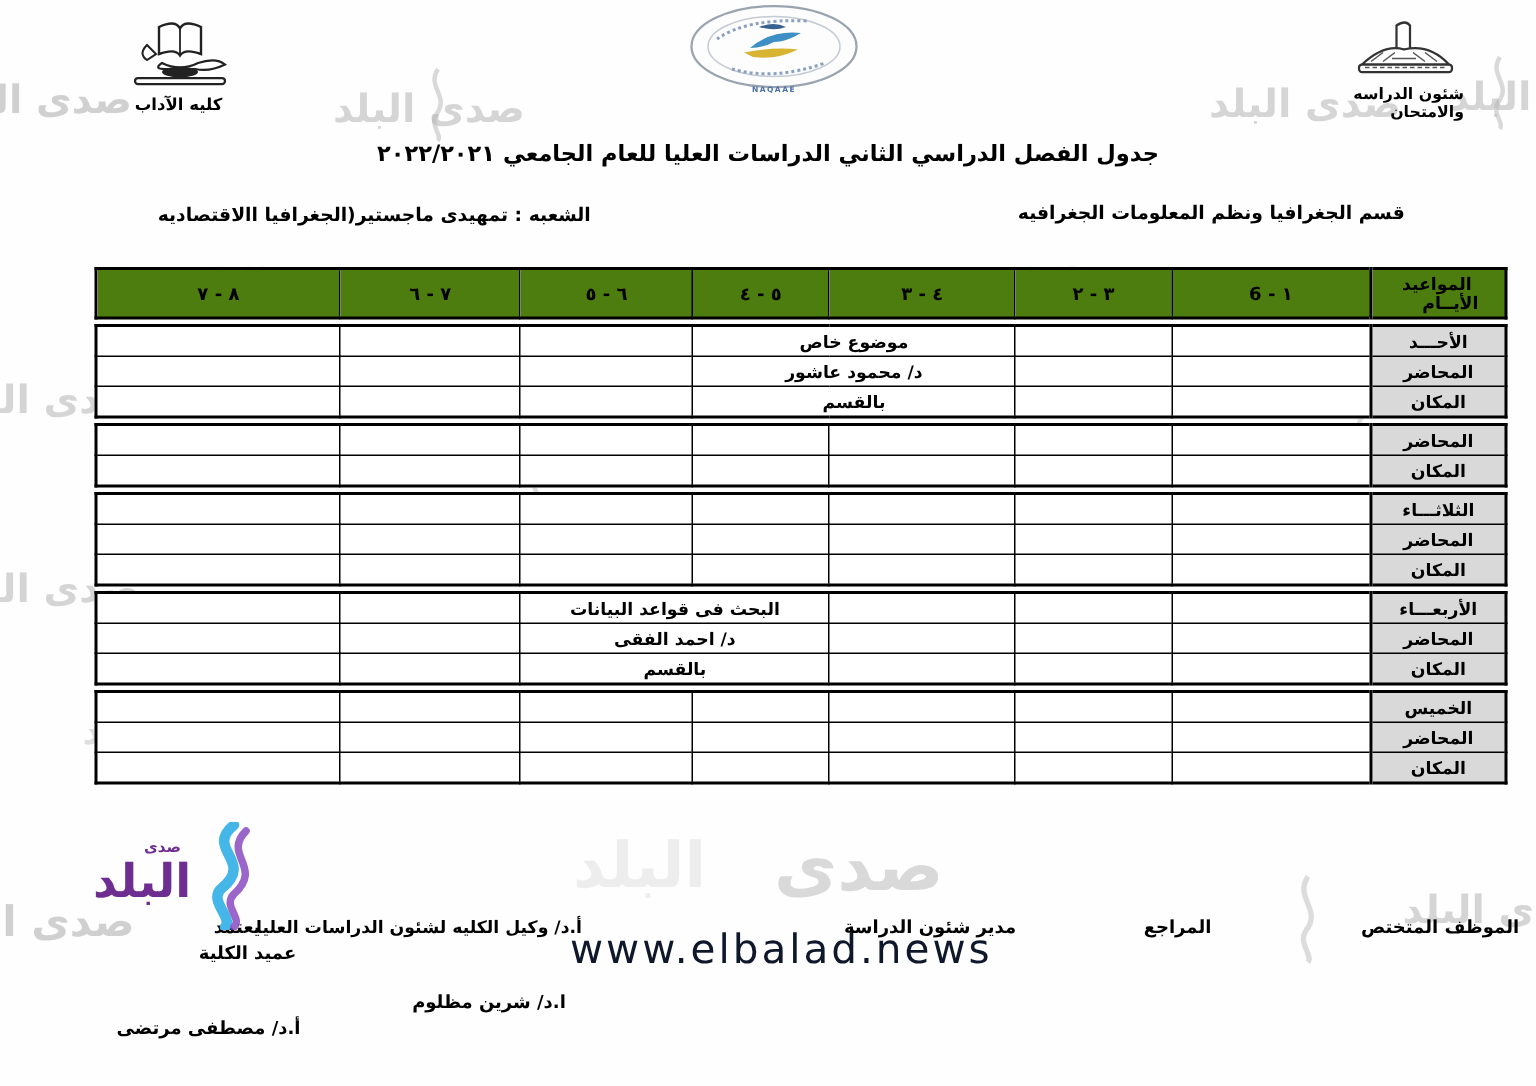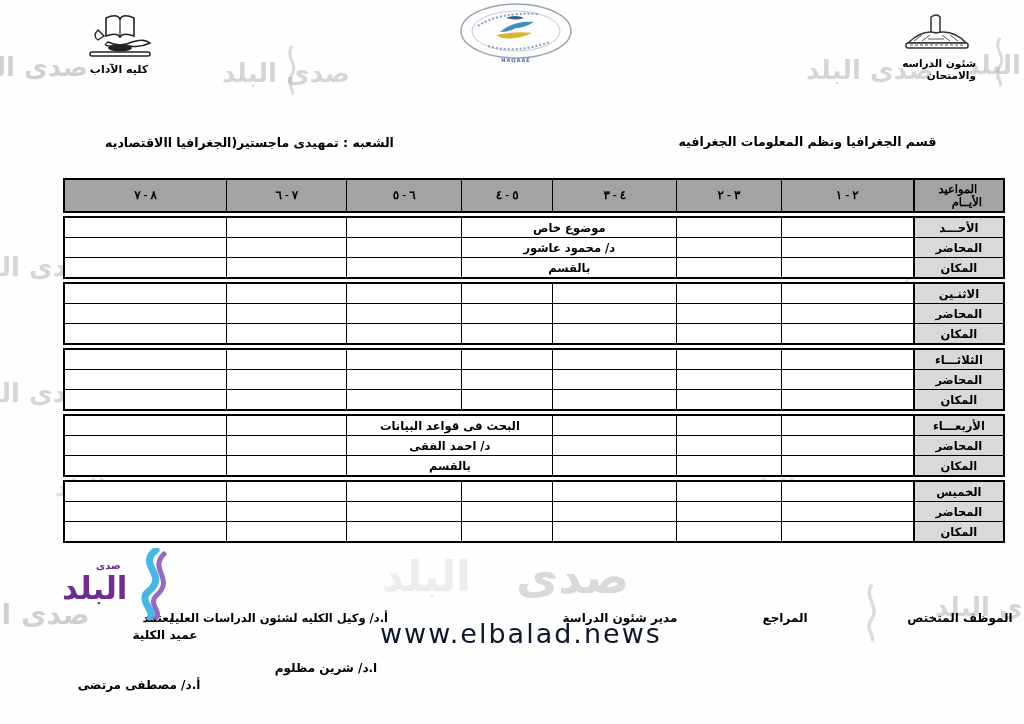--- a/index.html
+++ b/index.html
@@ -25,21 +25,21 @@
              font-size:12.5px;font-weight:bold;direction:rtl;margin-left:20px;}
   .div-line{position:absolute;left:92px;top:135px;width:315px;text-align:center;
             font-size:12.5px;font-weight:bold;direction:rtl;white-space:nowrap;}
   
   .sched{position:absolute;left:63px;top:178px;width:942px;}
   table.blk{width:100%;border-collapse:collapse;table-layout:fixed;direction:rtl;
             border:2.5px solid #000;margin-bottom:3px;background:#fff;}
   table.blk td{border:1px solid #000;height:19px;padding:0 2px;font-size:11.5px;
                overflow:hidden;white-space:nowrap;}
   td.lbl{background:#d9d9d9;font-weight:bold;text-align:center;border-left:2px solid #000 !important;}
-  table.hd td{background:#a3a3a3;font-weight:bold;text-align:center;height:31px;font-size:12px;font-family:Liberation Serif, serif;}
+  table.hd td{background:#4d7c0f;font-weight:bold;text-align:center;height:31px;font-size:12px;}
   td.tslot{direction:ltr;}
   td.corner div{line-height:13px;font-size:11.5px;}
   td.corner .l1{text-align:center;padding-right:2px;}
   td.corner .l2{text-align:center;transform:translateX(8px);}
   td.entry{text-align:center;font-weight:bold;font-size:12px;direction:rtl;}
   col.cL{width:9.6%} col.c1{width:14.1%} col.c2{width:11.1%} col.c3{width:13.2%}
   col.c4{width:9.7%} col.c5{width:12.2%} col.c6{width:12.8%} col.c7{width:17.3%}
   
   .sig{position:absolute;font-weight:bold;font-size:12px;direction:rtl;text-align:center;white-space:nowrap;}
   .balad-logo{position:absolute;left:60px;top:548px;width:115px;height:80px;}
@@ -118,20 +118,21 @@
     <svg width="78" height="38" viewBox="0 0 78 38">
       <path d="M33 4 Q39 0 42 4 L42 20 L33 20 Z" fill="#fff" stroke="#333" stroke-width="1.5"></path>
       <path d="M10 30 Q25 16 38 20 Q55 16 68 30 Z" fill="#fff" stroke="#333" stroke-width="1.5"></path>
       <path d="M16 28 L24 22 M24 28 L32 22 M44 22 L52 28 M52 22 L60 28 M30 26 L46 26" stroke="#555" stroke-width="1"></path>
       <rect x="8" y="30" width="62" height="5" rx="2" fill="#fff" stroke="#333" stroke-width="1.5"></rect>
       <path d="M12 32 L66 32" stroke="#555" stroke-width="1" stroke-dasharray="3 2"></path>
     </svg>
     <div class="cap">شئون الدراسه والامتحان</div>
   </div>
 
+  <div class="doc-title">جدول  الفصل الدراسي الثاني الدراسات العليا  للعام الجامعي ٢٠٢٢/٢٠٢١</div>
   <div class="dept-line">قسم  الجغرافيا  ونظم المعلومات الجغرافيه</div>
   <div class="div-line">الشعبه :  تمهيدى ماجستير(الجغرافيا االاقتصاديه</div>
 
   <div class="sched">
 
     <table class="blk hd">
       <colgroup>
           <col class="cL">
           <col class="c1">
           <col class="c2">
@@ -140,21 +141,21 @@
           <col class="c5">
           <col class="c6">
           <col class="c7">
         </colgroup>
       <tbody>
           <tr>
         <td class="lbl corner">
           <div class="l1">المواعيد</div>
           <div class="l2">الأيــام</div>
         </td>
-        <td class="tslot">٢ - ١</td>
+        <td class="tslot">6 - ١</td>
         <td class="tslot">٣ - ٢</td>
         <td class="tslot">٤ - ٣</td>
         <td class="tslot">٥ - ٤</td>
         <td class="tslot">٦ - ٥</td>
         <td class="tslot">٧ - ٦</td>
         <td class="tslot">٨ - ٧</td>
       </tr>
     </tbody>
       </table>
 
@@ -205,30 +206,20 @@
           <col class="cL">
           <col class="c1">
           <col class="c2">
           <col class="c3">
           <col class="c4">
           <col class="c5">
           <col class="c6">
           <col class="c7">
         </colgroup>
       <tbody>
-          <tr>
-            <td class="lbl">الاثنـين</td>
-            <td></td>
-            <td></td>
-            <td></td>
-            <td></td>
-            <td></td>
-            <td></td>
-            <td></td>
-          </tr>
       <tr>
             <td class="lbl">المحاضر</td>
             <td></td>
             <td></td>
             <td></td>
             <td></td>
             <td></td>
             <td></td>
             <td></td>
           </tr>

